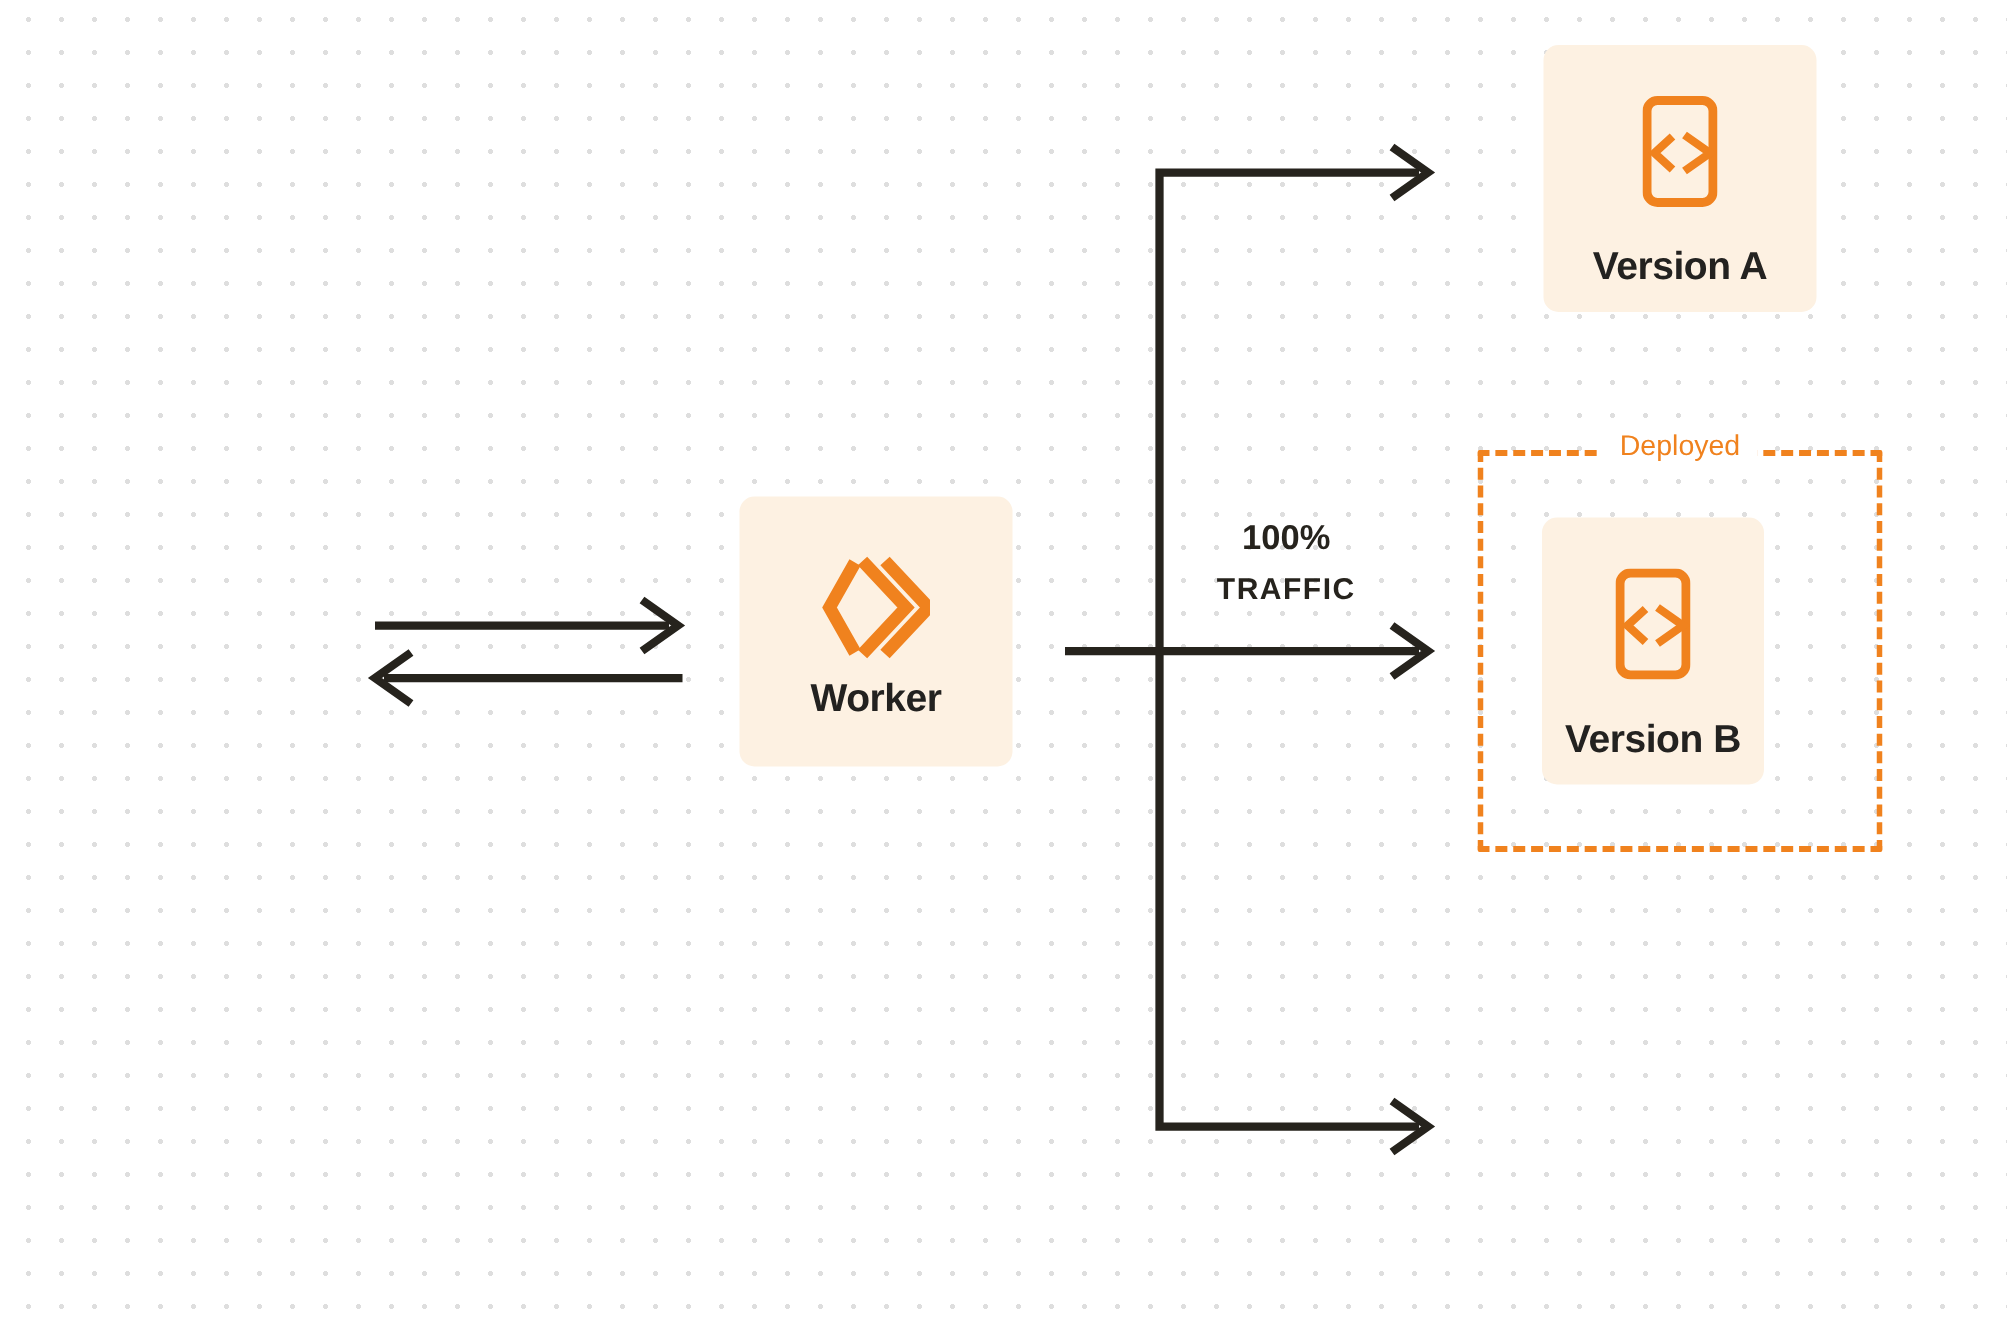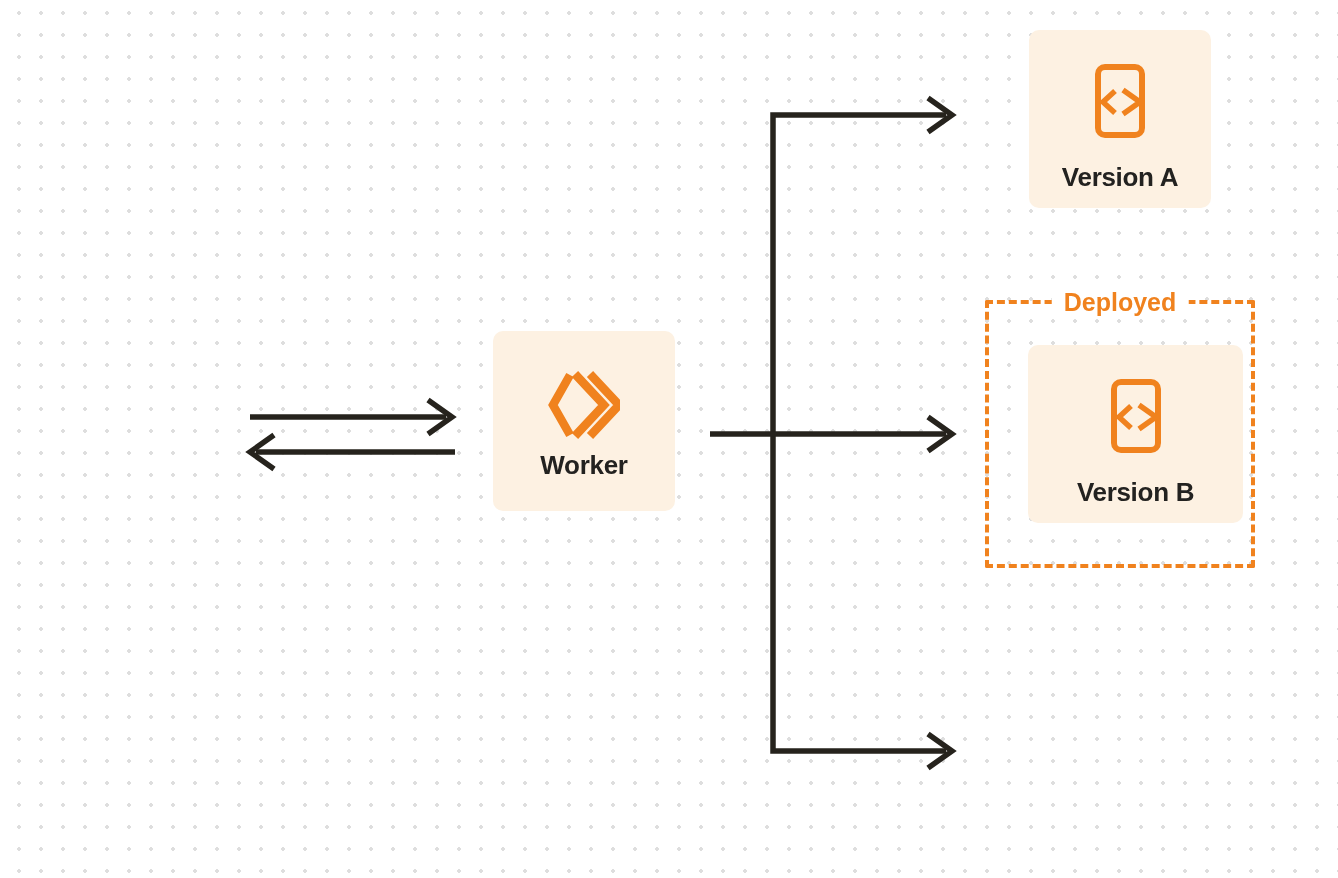--- a/index.html
+++ b/index.html
@@ -76,21 +76,21 @@
     stroke-linecap: butt;
   }
 
   .version-node {
     width: 182px; height: 178px;
     background: var(--box-cream);
     gap: 26px;
     padding-top: 16px;
   }
   .node-version-a { left: 1029px; top: 30px; }
-  .node-version-b { left: 1028px; top: 345px; width: 215px; }
+  .node-version-b { left: 1028px; top: 345px; width: 148px; }
   .node-version-c { left: 1028px; top: 660px; height: 182px; }
 
   .code-file-icon { width: 50px; height: 74px; }
   .code-file-icon .file-rect {
     fill: none;
     stroke: var(--accent-orange);
     stroke-width: 6;
   }
   .code-file-icon .chevron {
     fill: none;
@@ -107,22 +107,22 @@
     border: 4px dashed var(--accent-orange);
     border-radius: 2px;
   }
   .deployed-label {
     position: absolute;
     top: -17px;
     left: 50%;
     transform: translateX(-50%);
     background: var(--canvas-bg);
     padding: 0 12px;
-    font-weight: bold;
-    font-size: 25px;
+    font-weight: normal;
+    font-size: 19px;
     color: var(--accent-orange);
     white-space: nowrap;
     line-height: 1.2;
   }
 
   .traffic-label {
     position: absolute;
     left: 790px; top: 347px;
     width: 135px;
     text-align: center;
@@ -173,20 +173,24 @@
 
   <div class="node node-worker">
     <svg class="workers-logo" viewBox="0 0 72 70" xmlns="http://www.w3.org/2000/svg">
       <path d="M22,5 L5,35 L22,65"></path>
       <path d="M27,4 L56,35 L27,66"></path>
       <path d="M42,4 L71,35 L42,66"></path>
     </svg>
     <span class="node-label">Worker</span>
   </div>
 
+  <div class="traffic-label">
+    <div class="traffic-line1">100%</div>
+    <div class="traffic-line2">TRAFFIC</div>
+  </div>
 
   <div class="node version-node node-version-a">
     <svg class="code-file-icon" viewBox="0 0 50 74" xmlns="http://www.w3.org/2000/svg">
       <rect class="file-rect" x="3" y="3" width="44" height="68" rx="7"></rect>
       <path class="chevron" d="M20,27 L8,38 L20,49"></path>
       <path class="chevron" d="M28,26 L45,38 L28,50"></path>
     </svg>
     <span class="node-label">Version A</span>
   </div>
 

